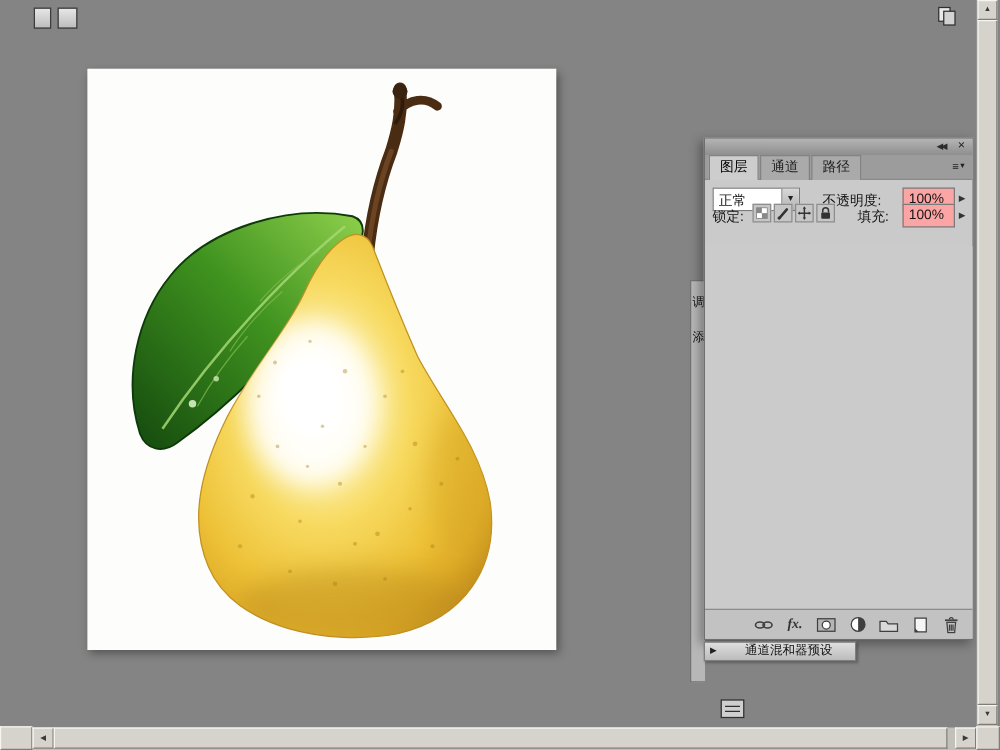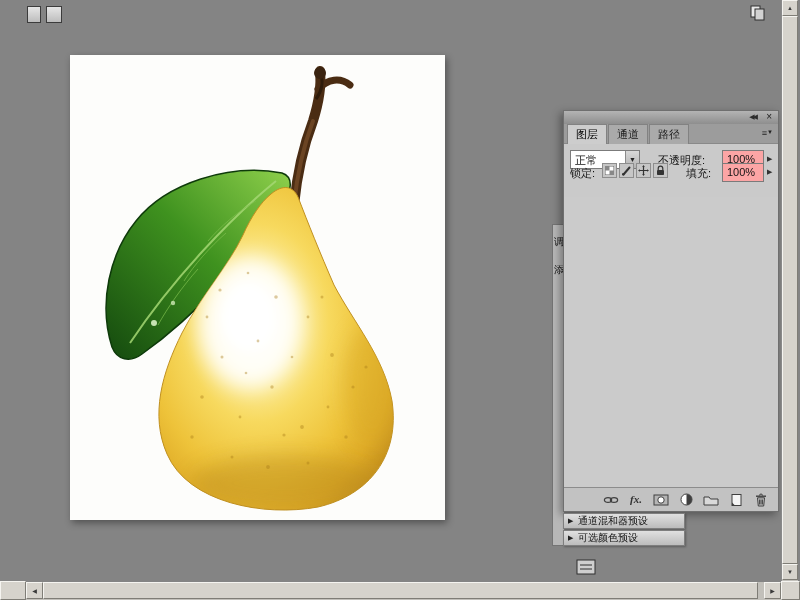--- a/index.html
+++ b/index.html
@@ -73,21 +73,21 @@
 
   .bottom-bar{position:absolute;left:0;right:0;bottom:0;height:24px;background:#c2c2c2;border-top:1px solid #8c8c8c;
               display:flex;align-items:center;justify-content:flex-end;gap:7px;padding:0 8px;box-sizing:border-box;}
   .bb-btn{width:18px;height:16px;display:flex;align-items:center;justify-content:center;}
   .fx-txt{font-family:"Liberation Serif","DejaVu Serif",serif;font-style:italic;font-weight:bold;
           font-size:11px;color:#333;line-height:1;}
 
   
   .cbar{position:absolute;left:563px;width:122px;height:16px;background:linear-gradient(#e0e0e0,#bcbcbc);
         border:1px solid #7e7e7e;box-sizing:border-box;font-size:10px;color:#0e0e0e;line-height:14px;
-        padding-left:14px;white-space:nowrap;overflow:hidden;box-shadow:1px 1px 2px rgba(0,0,0,.3);}
+        padding-left:14px;white-space:nowrap;overflow:hidden;box-shadow:1px 1px 2px rgba(0,0,0,.3);text-align:center;}
   .c1{top:513px}.c2{top:530px}
   .carrow{position:absolute;left:4px;top:0;font-size:7px;color:#222;line-height:14px;}
 
   
   .sb-btn,.vthumb,.hthumb,.hcorner,.corner-br{background:#d6d3cc;border:1px solid;box-sizing:border-box;
         border-color:#f5f4f0 #7f7d76 #7f7d76 #f5f4f0;}
   .sb-btn{position:absolute;font-size:6px;color:#3a3a3a;text-align:center;}
   .vscroll{position:absolute;left:781px;top:0;width:17px;height:581px;background:#c2c0ba;border-left:1px solid #8a8a8a;box-sizing:border-box;}
   .vscroll .up{left:0;top:0;width:16px;height:16px;line-height:15px;}
   .vscroll .down{left:0;top:564px;width:16px;height:16px;line-height:15px;}
@@ -306,24 +306,20 @@
           <path d="M4.6,6.5 v5 M6,6.5 v5 M7.4,6.5 v5" stroke="#3f3f3f" fill="none"></path>
         </svg>
       </span>
     </div>
   </div>
 
   <div class="cbar c1">
     <span class="carrow">▶</span>
     <span>通道混和器预设</span>
   </div>
-  <div class="cbar c2">
-    <span class="carrow">▶</span>
-    <span>可选颜色预设</span>
-  </div>
 
   <div class="vscroll">
     <div class="sb-btn up">▲</div>
     <div class="vthumb"></div>
     <div class="sb-btn down">▼</div>
   </div>
   <div class="hcorner"></div>
   <div class="hscroll">
     <div class="sb-btn left">◀</div>
     <div class="hthumb"></div>

